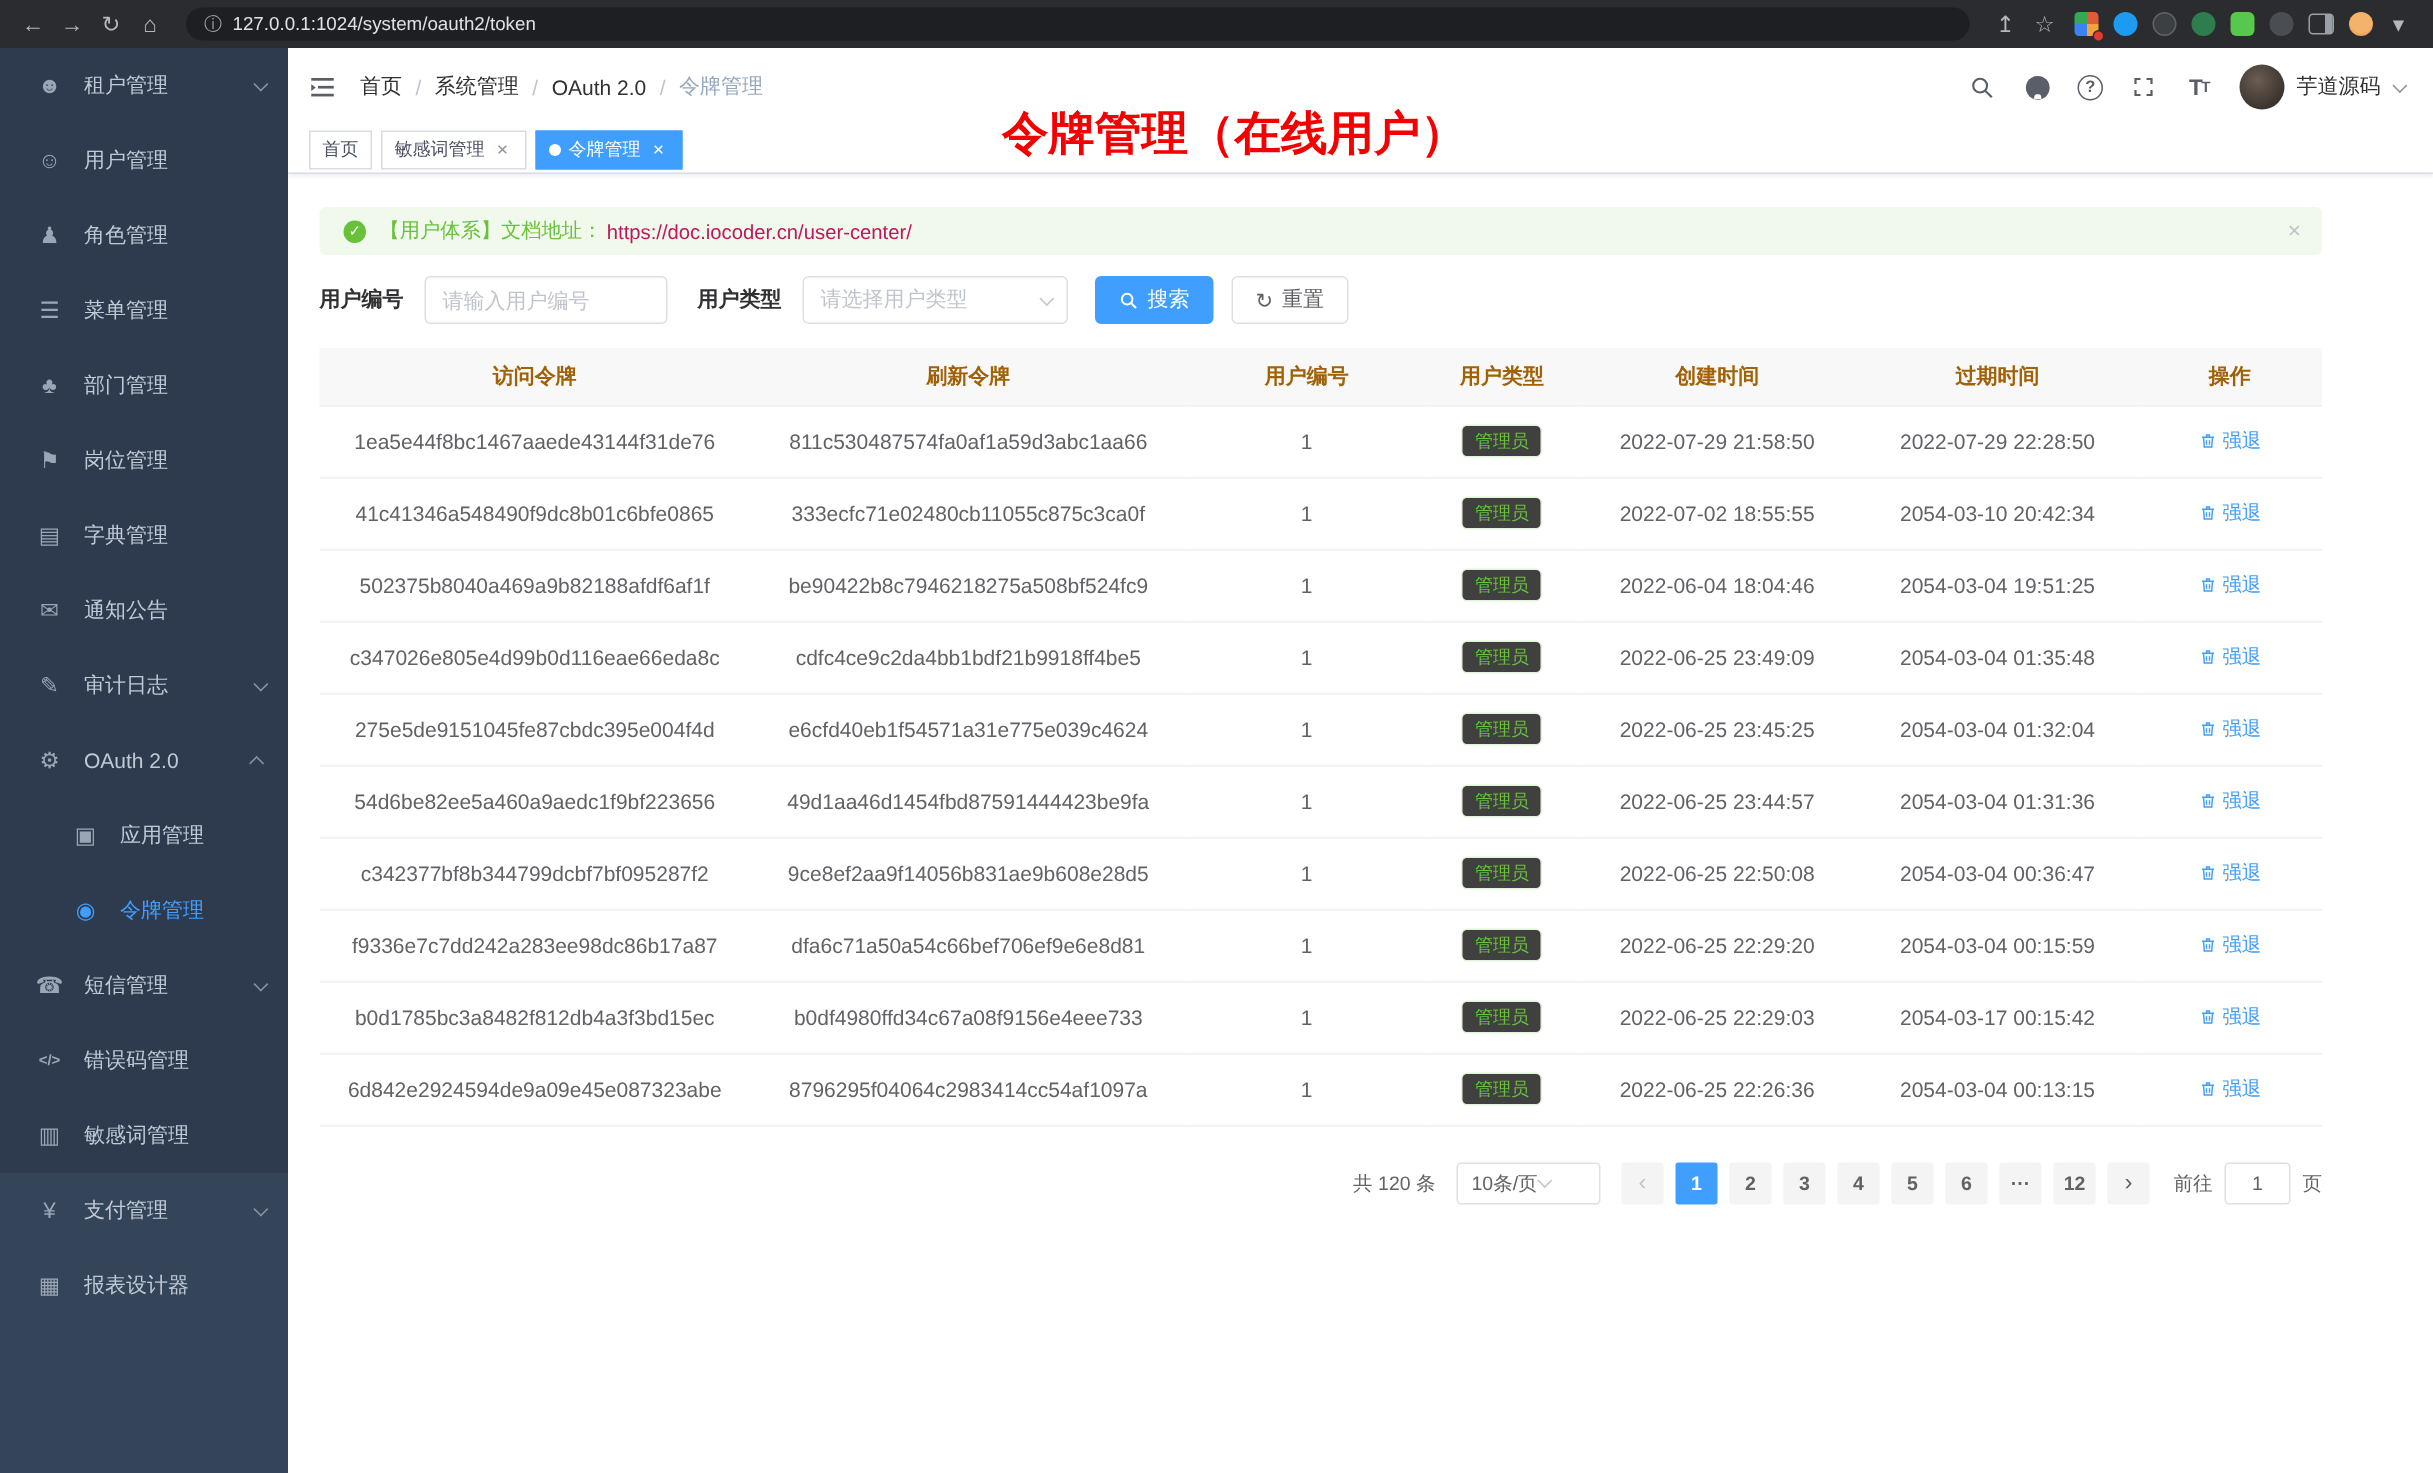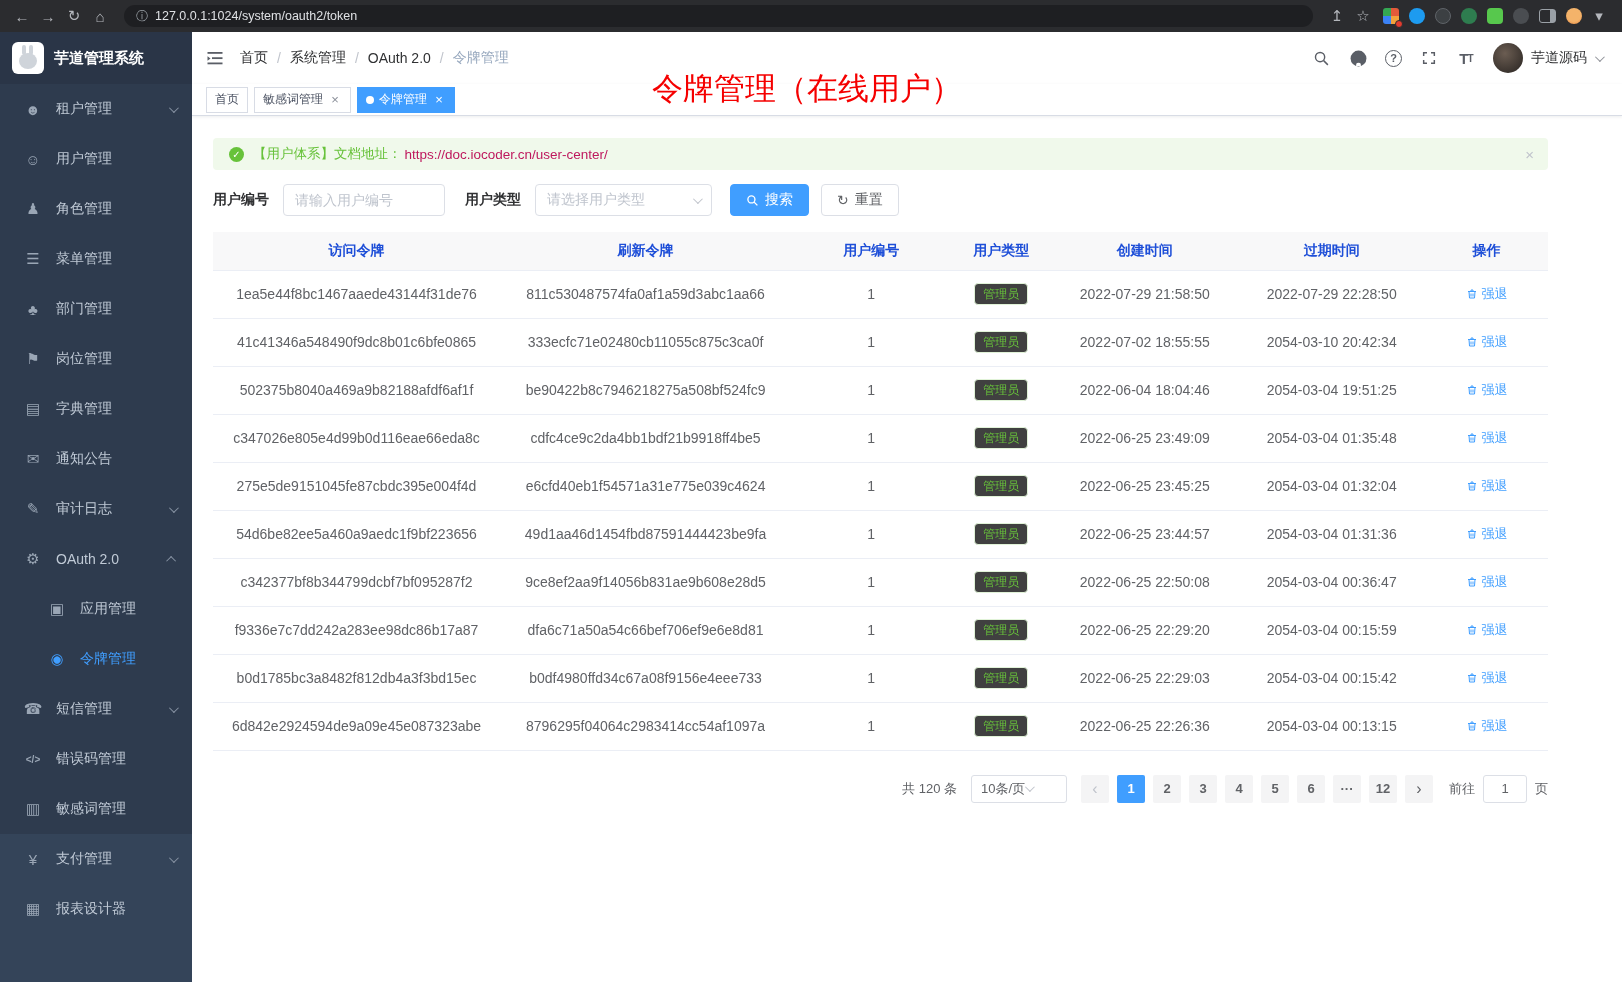--- a/index.html
+++ b/index.html
@@ -87,37 +87,37 @@
   .f-input::placeholder { color:#bfc4cd; }
   .f-select { width:177px; height:32px; border:1px solid #dcdfe6; border-radius:4px; padding:0 11px; display:flex; align-items:center; justify-content:space-between; cursor:pointer; background:#fff; }
   .f-ph { color:#bfc4cd; }
   .sel-caret { width:7px; height:7px; border-right:1.3px solid #c0c4cc; border-bottom:1.3px solid #c0c4cc; transform:rotate(45deg) translateY(-2px); flex:0 0 auto; }
   .btn { height:32px; border-radius:4px; font-size:14px; display:inline-flex; align-items:center; gap:6px; padding:0 15px; cursor:pointer; font-family:inherit; }
   .btn-primary { background:#409eff; border:1px solid #409eff; color:#fff; margin-left:18px; }
   .btn-plain { background:#fff; border:1px solid #dcdfe6; color:#606266; margin-left:12px; }
   .r-icon { font-size:14px; }
 
   .token-table { width:100%; border-collapse:collapse; table-layout:fixed; font-size:14px; color:#606266; }
-  .token-table th { background:#f8f8f9; color:#1d4ed8; font-weight:700; height:38px; border-bottom:1px solid #ebeef5; text-align:center; }
+  .token-table th { background:#f8f8f9; color:#a16207; font-weight:700; height:38px; border-bottom:1px solid #ebeef5; text-align:center; }
   .token-table td { height:48px; border-bottom:1px solid #ebeef5; text-align:center; overflow:hidden; white-space:nowrap; }
   .tag-admin { display:inline-block; background:#404040; border:1px solid #e1f3d8; color:#67c23a; font-size:12px; border-radius:4px; padding:2px 8px; line-height:16px; }
   .link-action { color:#409eff; font-size:13px; display:inline-flex; align-items:center; gap:4px; cursor:pointer; }
 
   .pagination { display:flex; align-items:center; justify-content:flex-end; gap:8px; margin-top:24px; font-size:13px; color:#606266; }
   .pg-total { margin-right:6px; }
   .pg-size { width:96px; height:28px; border:1px solid #dcdfe6; border-radius:3px; display:flex; align-items:center; padding:0 9px; cursor:pointer; color:#606266; margin-right:6px; }
   .page-btn { min-width:28px; height:28px; padding:0 4px; background:#f4f4f5; color:#606266; border-radius:2px; display:inline-flex; align-items:center; justify-content:center; cursor:pointer; font-weight:700; }
   .page-btn.nav { font-size:16px; font-weight:400; }
   .page-btn.prev { color:#c0c4cc; cursor:default; }
   .page-btn.active { background:#409eff; color:#fff; }
   .pg-goto-label { margin-left:8px; }
   .pg-goto { width:44px; height:28px; border:1px solid #dcdfe6; border-radius:3px; text-align:center; font-size:13px; color:#606266; outline:none; font-family:inherit; }
 
   
-  .annotation { position:absolute; left:652px; top:68px; z-index:99; color:#f50000; font-size:31px; font-weight:400; pointer-events:none; white-space:nowrap; }
+  .annotation { position:absolute; left:668px; top:68px; z-index:99; color:#f50000; font-size:31px; font-weight:700; pointer-events:none; white-space:nowrap; }
 </style>
 </head>
 <body>
 
 <div class="screen">
 
   <div class="browser-bar">
     <span class="bicon">←</span>
     <span class="bicon">→</span>
     <span class="bicon">↻</span>
@@ -137,24 +137,20 @@
       <span class="ext green1"></span>
       <span class="ext puzzle"></span>
       <span class="ext dark2"></span>
       <span class="panel-icon"></span>
       <span class="ext avatar-orange"></span>
       <span class="bicon" style="width:14px">▾</span>
     </div>
   </div>
 
   <aside class="sidebar">
-    <div class="logo-row">
-      <span class="logo-img"></span>
-      <span class="logo-title">芋道管理系统</span>
-    </div>
     <nav class="menu">
       <div class="menu-item">
         <span class="mi-icon">☻</span>
         <span class="mi-label">租户管理</span>
         <span class="chev down"></span>
       </div>
       <div class="menu-item">
         <span class="mi-icon">☺</span>
         <span class="mi-label">用户管理</span>
       </div>
@@ -476,21 +472,21 @@
               </span>
             </td>
           </tr>
 
           <tr>
             <td>b0d1785bc3a8482f812db4a3f3bd15ec</td>
             <td>b0df4980ffd34c67a08f9156e4eee733</td>
             <td>1</td>
             <td><span class="tag-admin">管理员</span></td>
             <td>2022-06-25 22:29:03</td>
-            <td>2054-03-04 00:15:42</td>
+            <td>2054-03-17 00:15:42</td>
             <td>
               <span class="link-action">
                 <svg viewBox="0 0 24 24" width="12" height="12" fill="none" stroke="currentColor" stroke-width="2">
                   <path d="M4 7h16M10 7V4h4v3M6 7l1 13h10l1-13M10 11v6M14 11v6"></path>
                 </svg>
                 <span>强退</span>
               </span>
             </td>
           </tr>
 

